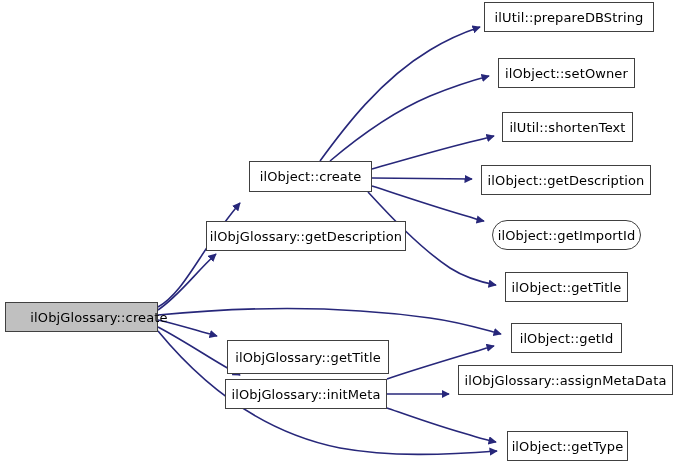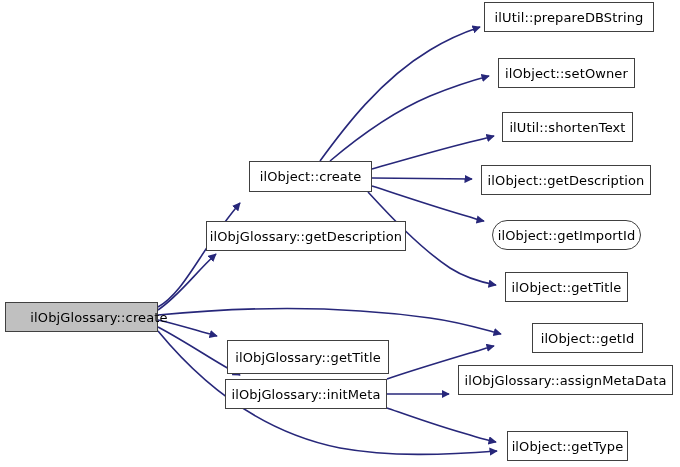--- a/index.html
+++ b/index.html
@@ -111,21 +111,21 @@
       </div>
       <div class="node" style="left: 502px; top: 112px; width: 131px; height: 30px;">
         <span class="node-label">ilUtil::shortenText</span>
       </div>
       <div class="node" style="left: 492px; top: 220px; width: 149px; height: 30px; border-radius: 15px;">
         <span class="node-label">ilObject::getImportId</span>
       </div>
       <div class="node" style="left: 505px; top: 272px; width: 123px; height: 30px;">
         <span class="node-label">ilObject::getTitle</span>
       </div>
-      <div class="node" style="left: 532px; top: 323px; width: 111px; height: 30px;">
+      <div class="node" style="left: 511px; top: 323px; width: 111px; height: 30px;">
         <span class="node-label">ilObject::getId</span>
       </div>
       <div class="node" style="left: 458px; top: 365px; width: 215px; height: 30px;">
         <span class="node-label">ilObjGlossary::assignMetaData</span>
       </div>
       <div class="node" style="left: 507px; top: 431px; width: 121px; height: 30px;">
         <span class="node-label">ilObject::getType</span>
       </div>
     </div>
 

